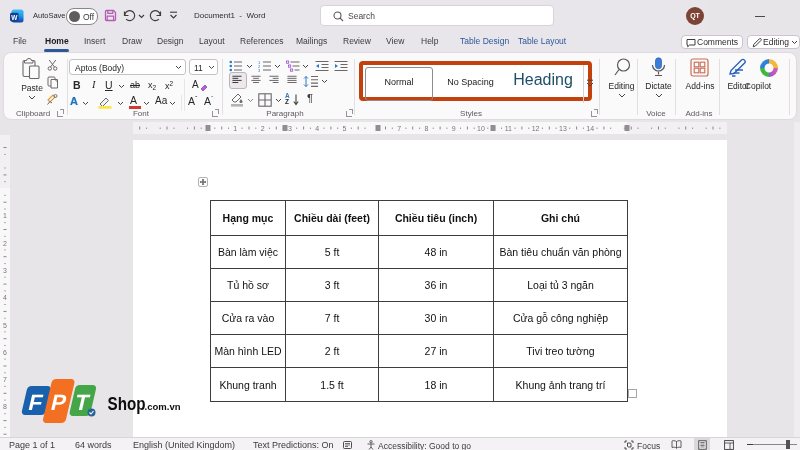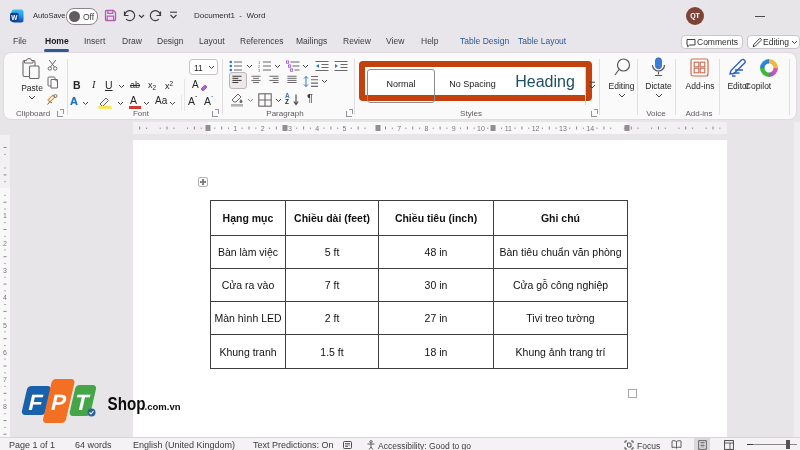--- a/index.html
+++ b/index.html
@@ -67,20 +67,27 @@
       <path d="M11.5 2.5 v4 h-4" fill="none" stroke="#3c3c3c" stroke-width="1.2"></path>
       <path d="M11.3 6.3 a5 5 0 1 0 -1.4 3.8" fill="none" stroke="#3c3c3c" stroke-width="1.2"></path>
     </svg>
 
     <svg class="abs" style="left:169px;top:11px;" width="9" height="9" viewBox="0 0 9 9">
       <path d="M1 1.2 h7" stroke="#3c3c3c" stroke-width="1.1"></path>
       <path d="M1.5 4 l3 3 l3-3" fill="none" stroke="#3c3c3c" stroke-width="1.1"></path>
     </svg>
     <div class="abs" style="left:194px;top:11px;font-size:8px;color:#2b2b2b;">Document1&nbsp;&nbsp;-&nbsp;&nbsp;Word</div>
 
+    <div class="abs" style="left:320px;top:5px;width:234px;height:21px;background:#fff;border:1px solid #d8d3d8;border-radius:4px;box-sizing:border-box;">
+      <svg class="abs" style="left:12px;top:5px;" width="11" height="11" viewBox="0 0 11 11">
+        <circle cx="4.5" cy="4.5" r="3.5" fill="none" stroke="#5a565a" stroke-width="1.1"></circle>
+        <path d="M7.2 7.2 L10 10" stroke="#5a565a" stroke-width="1.1"></path>
+      </svg>
+      <div class="abs" style="left:27px;top:5px;font-size:8.5px;color:#4a464a;">Search</div>
+    </div>
 
     <div class="abs" style="left:686px;top:7px;width:18px;height:18px;border-radius:50%;background:#7d4337;color:#fff;font-size:7px;font-weight:bold;text-align:center;line-height:18px;">QT</div>
 
     <div class="abs" style="left:755px;top:15.5px;width:10px;height:1.2px;background:#4c484c;"></div>
   </div>
   <div class="abs" id="tabrow">
     <div class="tab" style="left:13px;">File</div>
     <div class="tab" style="left:45px;font-weight:bold;color:#1a1a1a;">Home</div>
     <div class="abs" style="left:44px;top:16px;width:25px;height:2.5px;background:#2c5898;border-radius:2px;"></div>
     <div class="tab" style="left:84px;">Insert</div>
@@ -137,20 +144,26 @@
 
     <svg class="abs" style="left:42px;top:40px;" width="13" height="13" viewBox="0 0 13 13">
       <path d="M2 7 l5-5 2 2 -5 5 z" fill="none" stroke="#d99a37" stroke-width="1.1"></path>
       <path d="M1.5 11.5 l2.5-3 2 1.5" fill="none" stroke="#6b676b" stroke-width="1"></path>
       <circle cx="9.5" cy="3" r="1.5" fill="none" stroke="#6b676b" stroke-width="0.9"></circle>
     </svg>
     <div class="glabel" style="left:-11px;">Clipboard</div>
     <div class="launch" style="left:53px;"></div>
     <div class="gsep" style="left:63px;"></div>
 
+    <div class="abs" style="left:65px;top:6px;width:117px;height:16px;background:#fff;border:1px solid #c5c1c5;border-radius:3px;box-sizing:border-box;">
+      <div class="abs" style="left:5px;top:2.5px;font-size:8.5px;color:#262626;">Aptos (Body)</div>
+      <svg class="abs" style="left:105px;top:5px;" width="7" height="5" viewBox="0 0 7 5">
+          <path d="M1 1 l2.5 2.5 L6 1" fill="none" stroke="#444" stroke-width="1"></path>
+        </svg>
+    </div>
     <div class="abs" style="left:185px;top:6px;width:29px;height:16px;background:#fff;border:1px solid #c5c1c5;border-radius:3px;box-sizing:border-box;">
       <div class="abs" style="left:4px;top:2.5px;font-size:8.5px;color:#262626;">11</div>
       <svg class="abs" style="left:18px;top:5px;" width="7" height="5" viewBox="0 0 7 5">
           <path d="M1 1 l2.5 2.5 L6 1" fill="none" stroke="#444" stroke-width="1"></path>
         </svg>
     </div>
 
     <div class="abs" style="left:69px;top:26px;font-size:10.5px;font-weight:bold;color:#262626;">B</div>
     <div class="abs" style="left:88px;top:26px;font-size:10.5px;font-style:italic;font-family:'Liberation Serif',serif;color:#262626;">I</div>
     <div class="abs" style="left:101px;top:26px;font-size:10.5px;text-decoration:underline;color:#262626;">U</div>
@@ -271,21 +284,21 @@
       </svg>
     <div class="abs" style="left:281px;top:40px;font-size:6.5px;font-weight:bold;color:#2b79c2;line-height:6px;">A<br><span style="color:#262626;">Z</span></div>
     <svg class="abs" style="left:289px;top:41px;" width="6" height="12" viewBox="0 0 6 12">
         <path d="M3 0.5 v9 M0.8 7.5 l2.2 3 2.2-3" fill="none" stroke="#444" stroke-width="1.1"></path>
       </svg>
     <div class="abs" style="left:303px;top:39px;font-size:11.5px;color:#3c3c3c;">¶</div>
     <div class="glabel" style="left:241px;">Paragraph</div>
     <div class="launch" style="left:342px;"></div>
     <div class="gsep" style="left:350px;"></div>
 
-    <div class="abs" style="left:355px;top:8px;width:233px;height:40px;background:#fff;border:6px solid #c2410c;border-radius:4px;box-sizing:border-box;">
+    <div class="abs" style="left:355px;top:8px;width:233px;height:40px;background:#fff;border:4px solid #c2410c;border-radius:4px;box-sizing:border-box;">
       <div class="abs" style="left:2px;top:2px;width:68px;height:34px;border:1px solid #8f8b8f;border-radius:3px;box-sizing:border-box;"></div>
       <div class="abs" style="left:2px;top:12px;width:68px;text-align:center;font-size:9px;color:#1a1a1a;">Normal</div>
       <div class="abs" style="left:75px;top:12px;width:65px;text-align:center;font-size:9px;color:#1a1a1a;">No Spacing</div>
       <div class="abs" style="left:140px;top:6px;width:80px;text-align:center;font-size:16px;color:#1d4f66;">Heading</div>
       <div class="abs" style="left:220px;top:0;width:11px;height:38px;border-left:1px solid #d5d1d5;">
         <svg class="abs" style="left:2px;top:14px;" width="8" height="9" viewBox="0 0 8 9">
           <path d="M1 1.2 h6" stroke="#444" stroke-width="1"></path>
           <path d="M1 4 l3 3 3-3" fill="none" stroke="#444" stroke-width="1"></path>
         </svg>
       </div>
@@ -495,20 +508,26 @@
         <td style="width:114px;">Chiều tiêu (inch)</td>
         <td style="width:133px;">Ghi chú</td>
       </tr>
       <tr>
             <td style="height:32px;">Bàn làm việc</td>
             <td>5 ft</td>
             <td>48 in</td>
             <td>Bàn tiêu chuẩn văn phòng</td>
           </tr>
       <tr>
+            <td style="height:32px;">Tủ hồ sơ</td>
+            <td>3 ft</td>
+            <td>36 in</td>
+            <td>Loại tủ 3 ngăn</td>
+          </tr>
+      <tr>
             <td style="height:32px;">Cửa ra vào</td>
             <td>7 ft</td>
             <td>30 in</td>
             <td>Cửa gỗ công nghiệp</td>
           </tr>
       <tr>
             <td style="height:32px;">Màn hình LED</td>
             <td>2 ft</td>
             <td>27 in</td>
             <td>Tivi treo tường</td>

